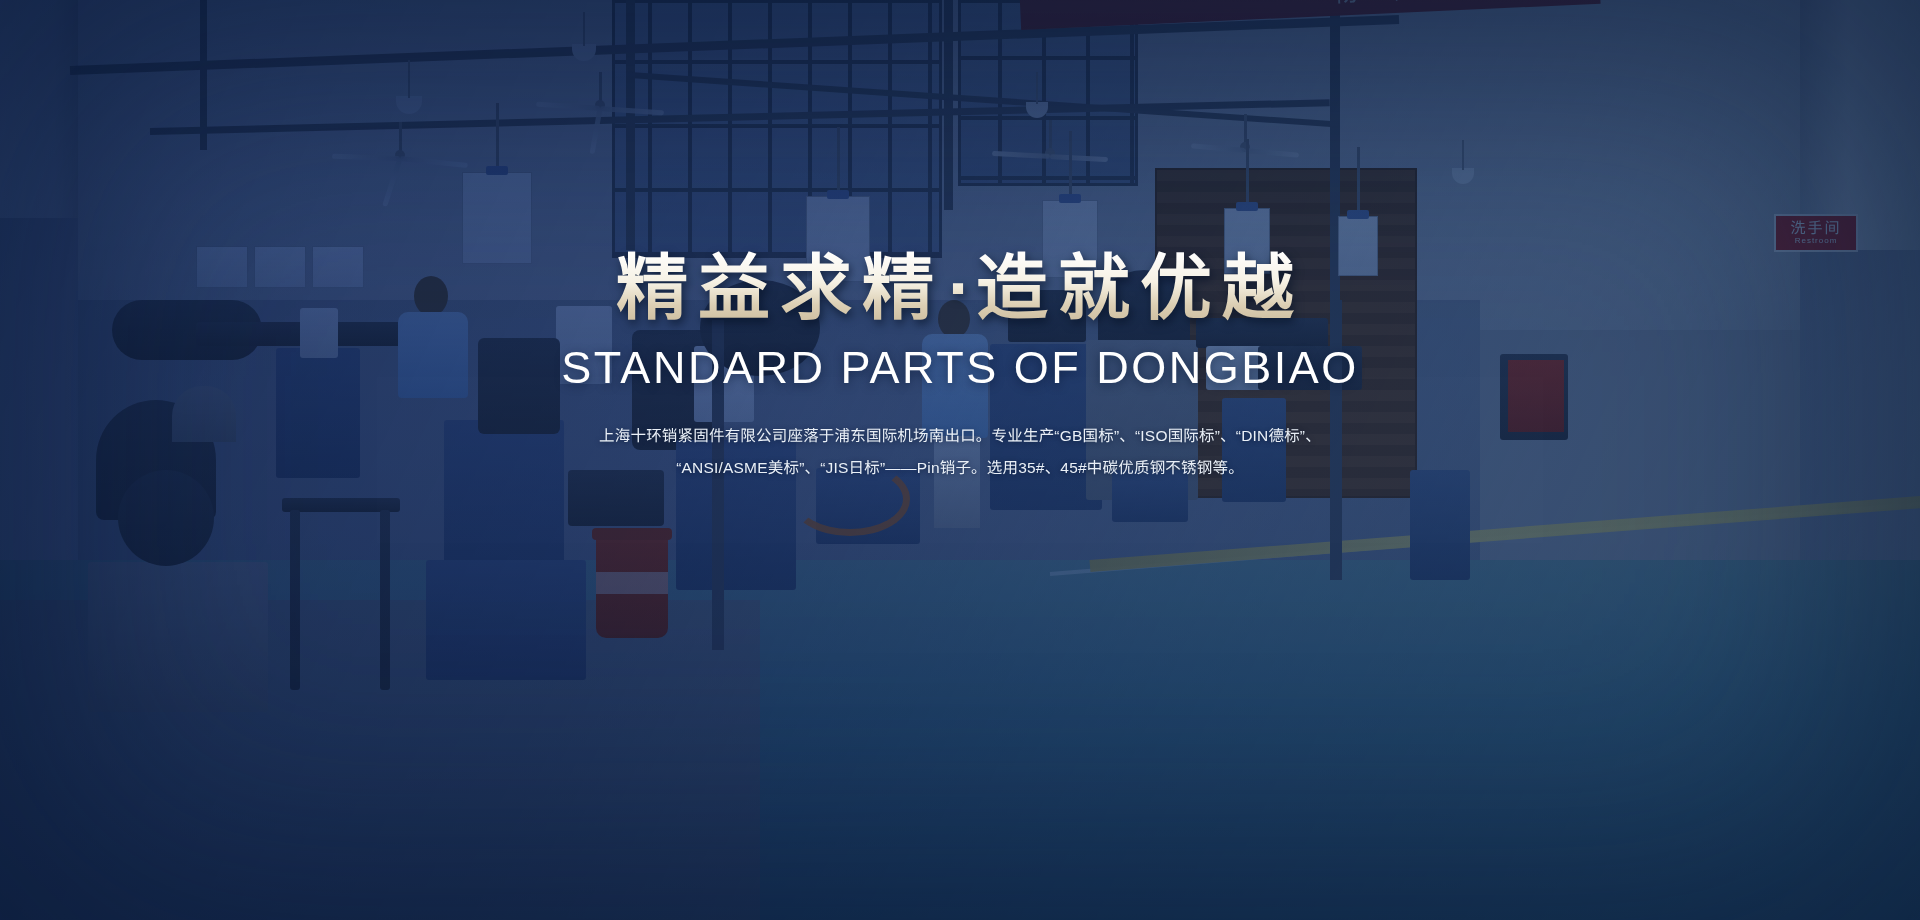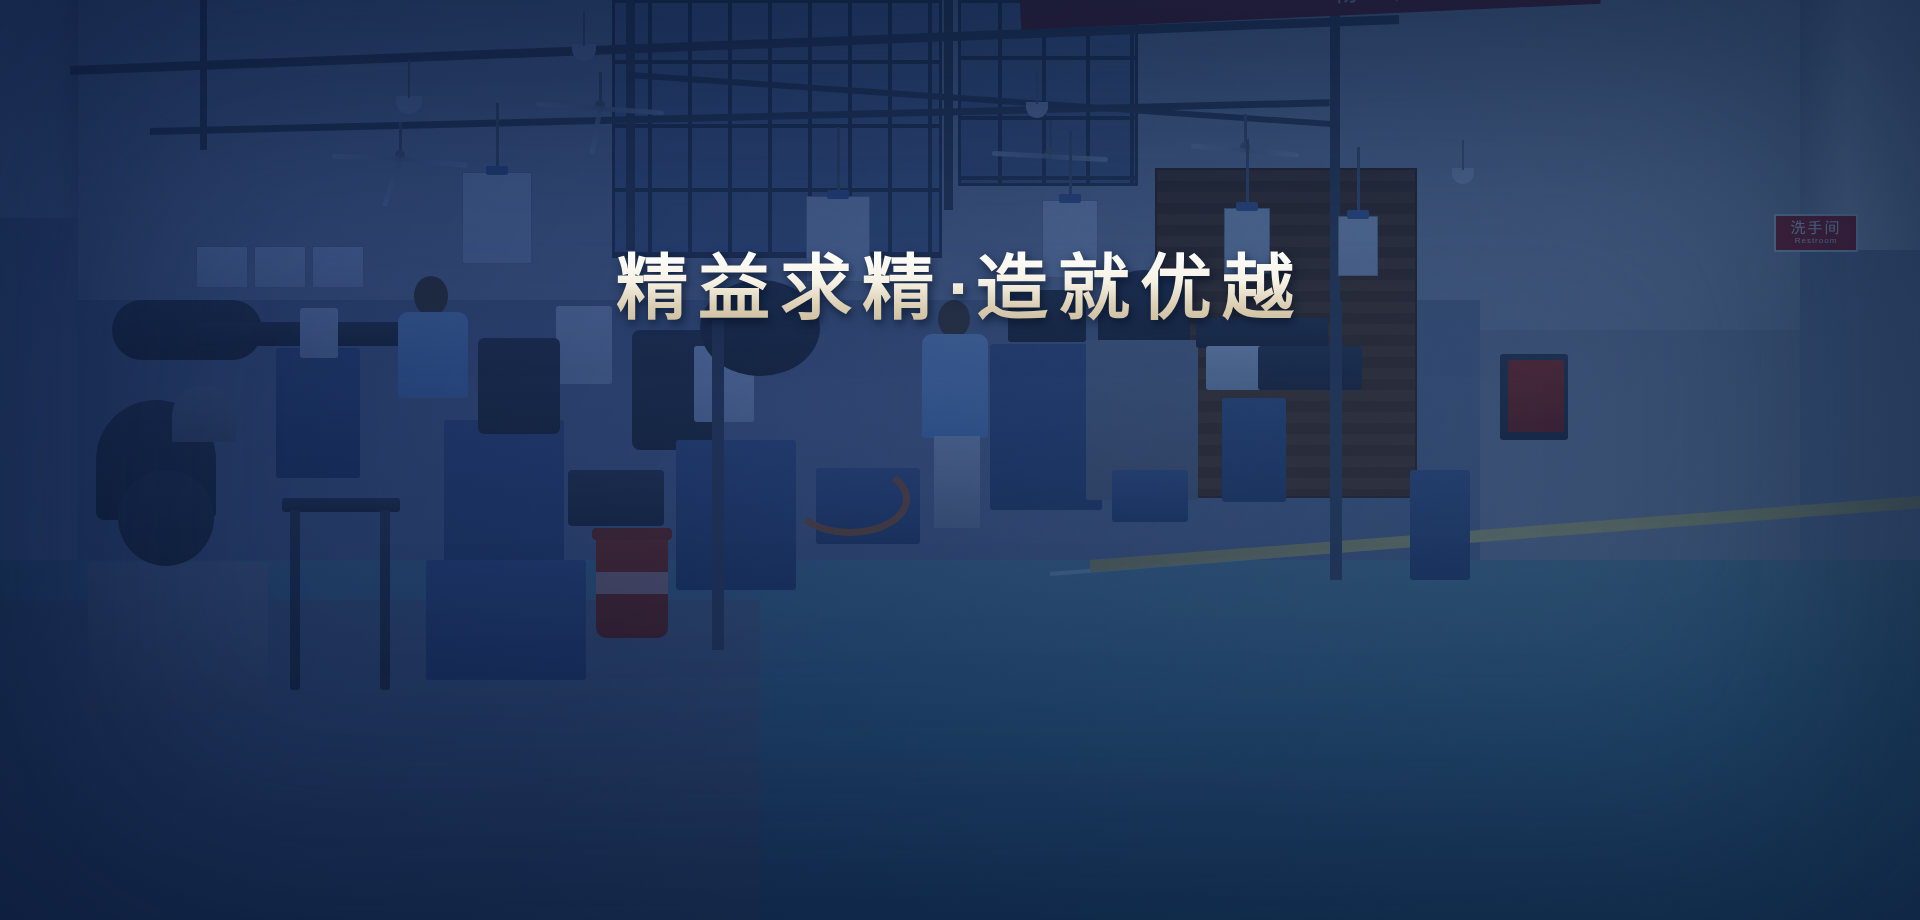--- a/index.html
+++ b/index.html
@@ -282,15 +282,17 @@
     <div style="position:absolute;left:712px;top:320px;width:12px;height:330px;background:#46566a;"></div>
     <div style="position:absolute;left:1330px;top:300px;width:12px;height:280px;background:#46566a;"></div>
   </div>
 
   <div class="grade"></div>
   <div class="grade2"></div>
   <div class="vignette"></div>
 
   <div class="copy">
     <div class="headline"><span>精益求精</span><span class="dot">·</span><span>造就优越</span></div>
+    <div class="subtitle">STANDARD PARTS OF DONGBIAO</div>
+    <div class="desc">上海十环销紧固件有限公司座落于浦东国际机场南出口。专业生产“GB国标”、“ISO国际标”、“DIN德标”、“ANSI/ASME美标”、“JIS日标”——Pin销子。选用35#、45#中碳优质钢不锈钢等。</div>
   </div>
 
 </div>
 
 </body></html>

